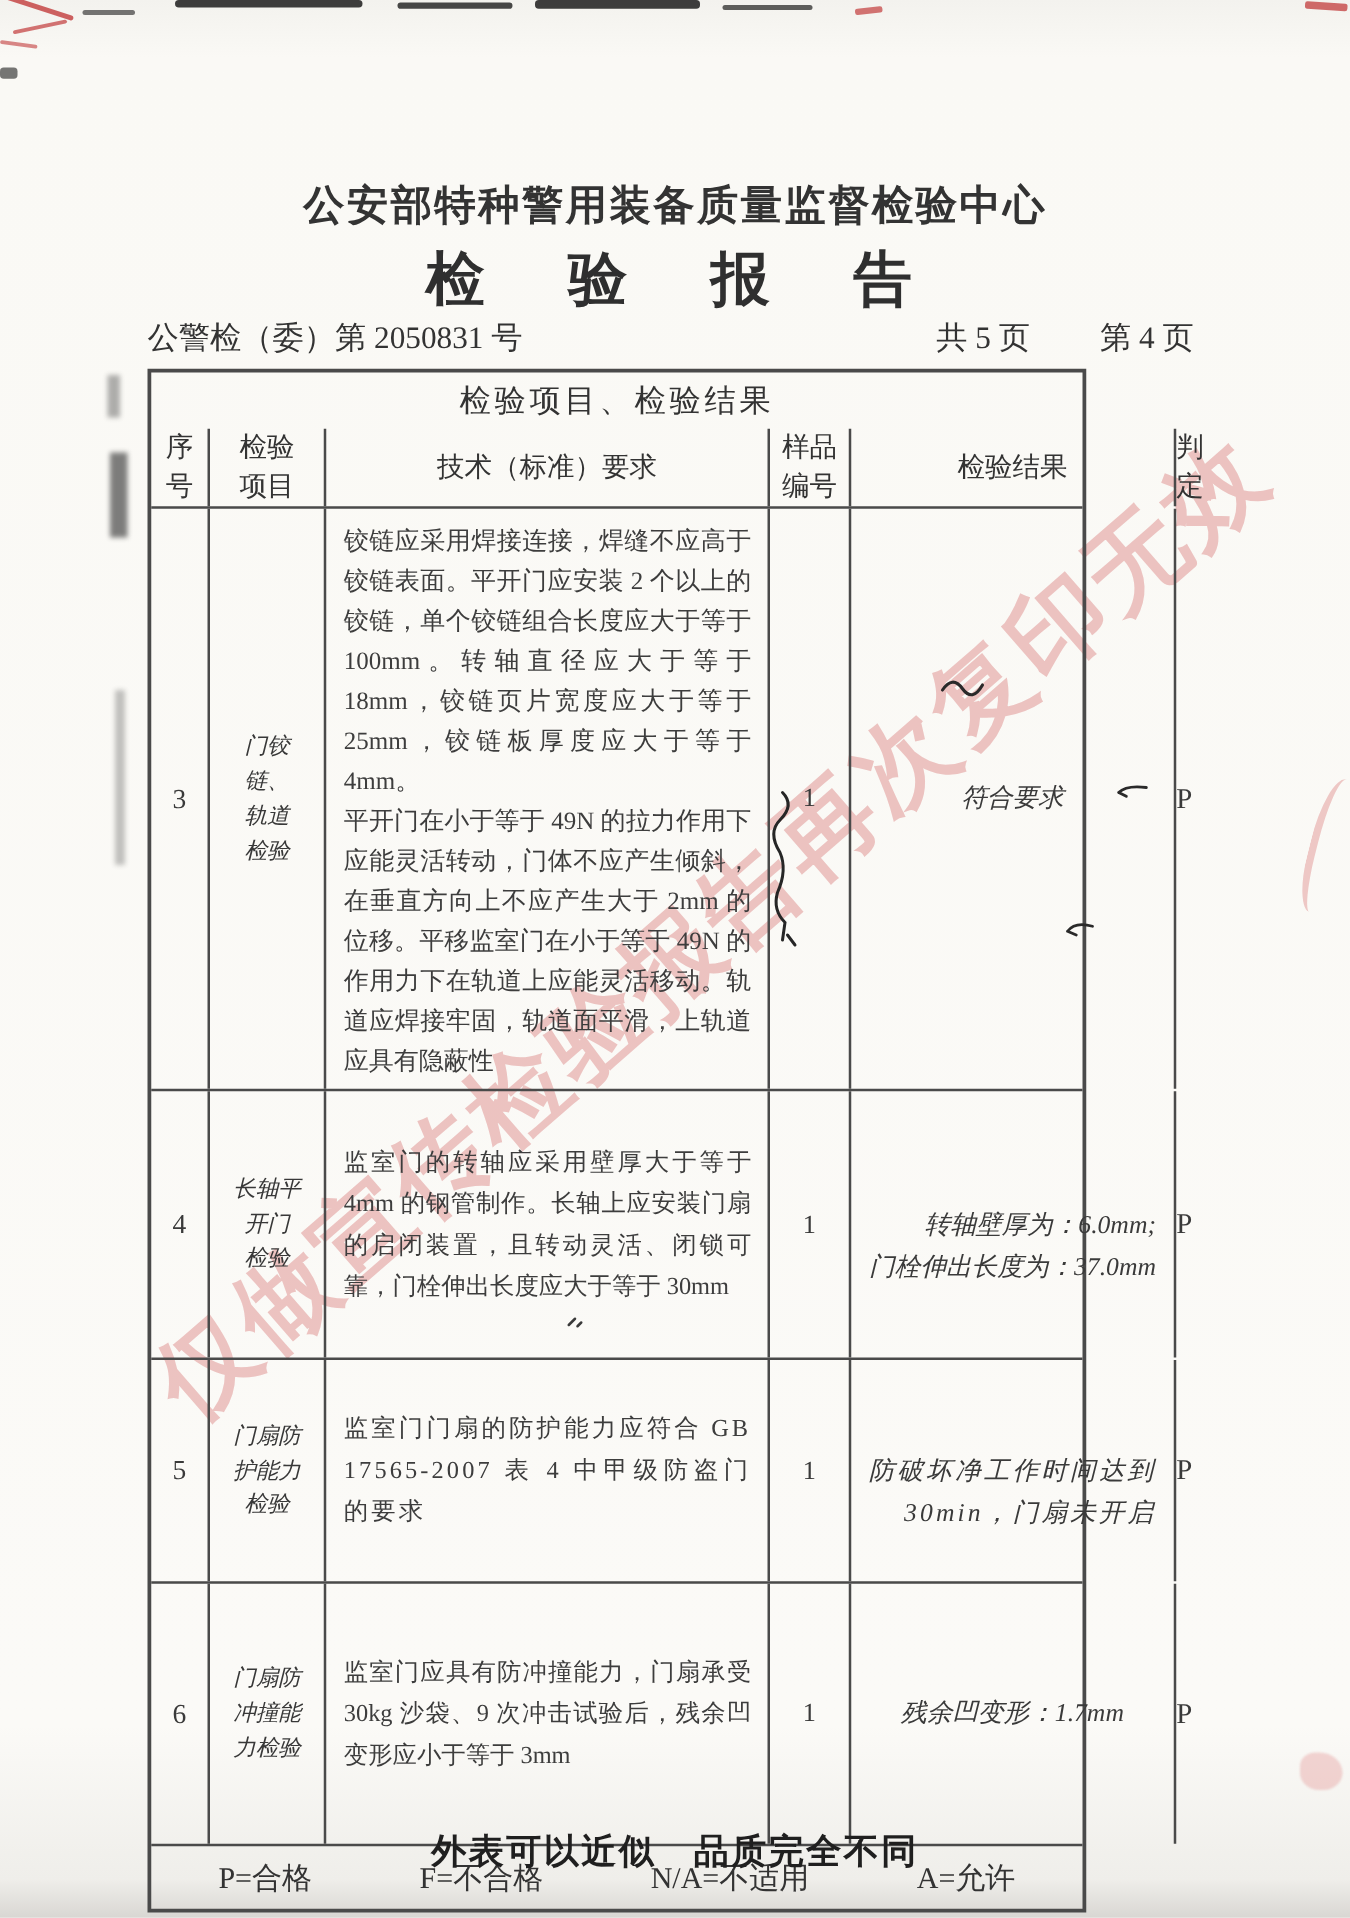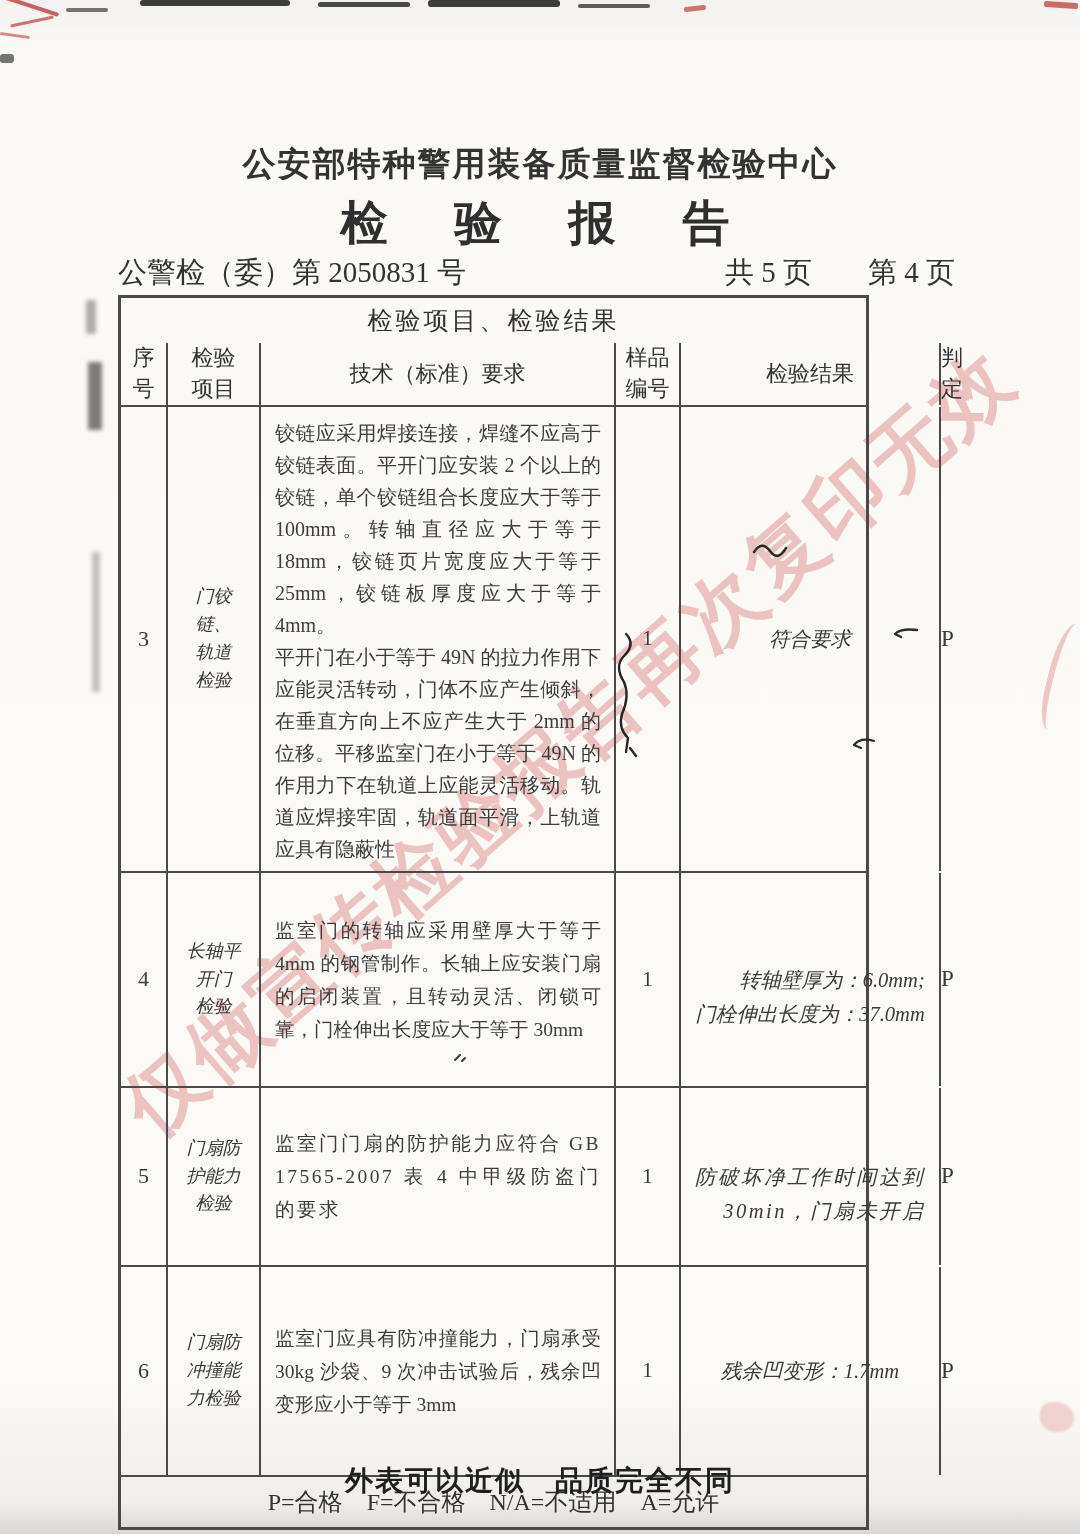--- a/index.html
+++ b/index.html
@@ -15,21 +15,21 @@
     position:absolute;top:142px;left:0;width:100%;text-align:center;
     font-size:33px;font-weight:bold;letter-spacing:2px;color:#333;
   }
   .report-title{
     position:absolute;top:192px;left:0;width:100%;text-align:center;
     font-size:47px;font-weight:bold;letter-spacing:10px;color:#2f2f2f;
   }
   .doc-line{
     position:absolute;top:253px;left:118px;width:887px;
     display:flex;justify-content:space-between;align-items:flex-end;
-    font-size:29px;color:#333;
+    font-size:25px;color:#333;
   }
   .doc-line .right{display:flex;gap:56px;padding-right:50px;}
   
   .tbl{
     position:absolute;left:118px;top:295px;width:751px;
     border:3px solid #4a4a4a;box-sizing:border-box;background:transparent;
   }
   .trow{display:grid;grid-template-columns:45px 93px 355px 65px 260px 1fr;}
   .trow + .trow{border-top:2px solid #4a4a4a;}
   .cell{
@@ -53,21 +53,21 @@
   .ls2{letter-spacing:2.5px;}
   .c-item{padding:12px 12px;font-size:18px;line-height:1.55;color:#383838;font-style:italic;}
   .c-no{font-size:22px;}
   .c-sample{font-size:21px;}
   .c-result{font-size:20.5px;line-height:34px;font-style:italic;}
   .c-result .block{text-align:right;margin-top:35px;}
   .c-result .center{text-align:center;}
   .c-verdict{font-size:23px;}
   .legend-row{min-height:50px;display:flex;align-items:center;justify-content:center;
     font-size:24px;color:#333;}
-  .legend-row span{margin:0 12px;}
+  .legend-row span{margin:0 43px;}
   
   .footer-note{
     position:absolute;top:1462px;left:0;width:100%;text-align:center;
     font-family:"Liberation Sans","DejaVu Sans",sans-serif;
     font-size:28px;font-weight:600;letter-spacing:2px;color:#1f1f1f;
   }
   
   .wm{
     position:absolute;left:-80px;top:690px;width:1300px;
     transform:rotate(-41deg);

